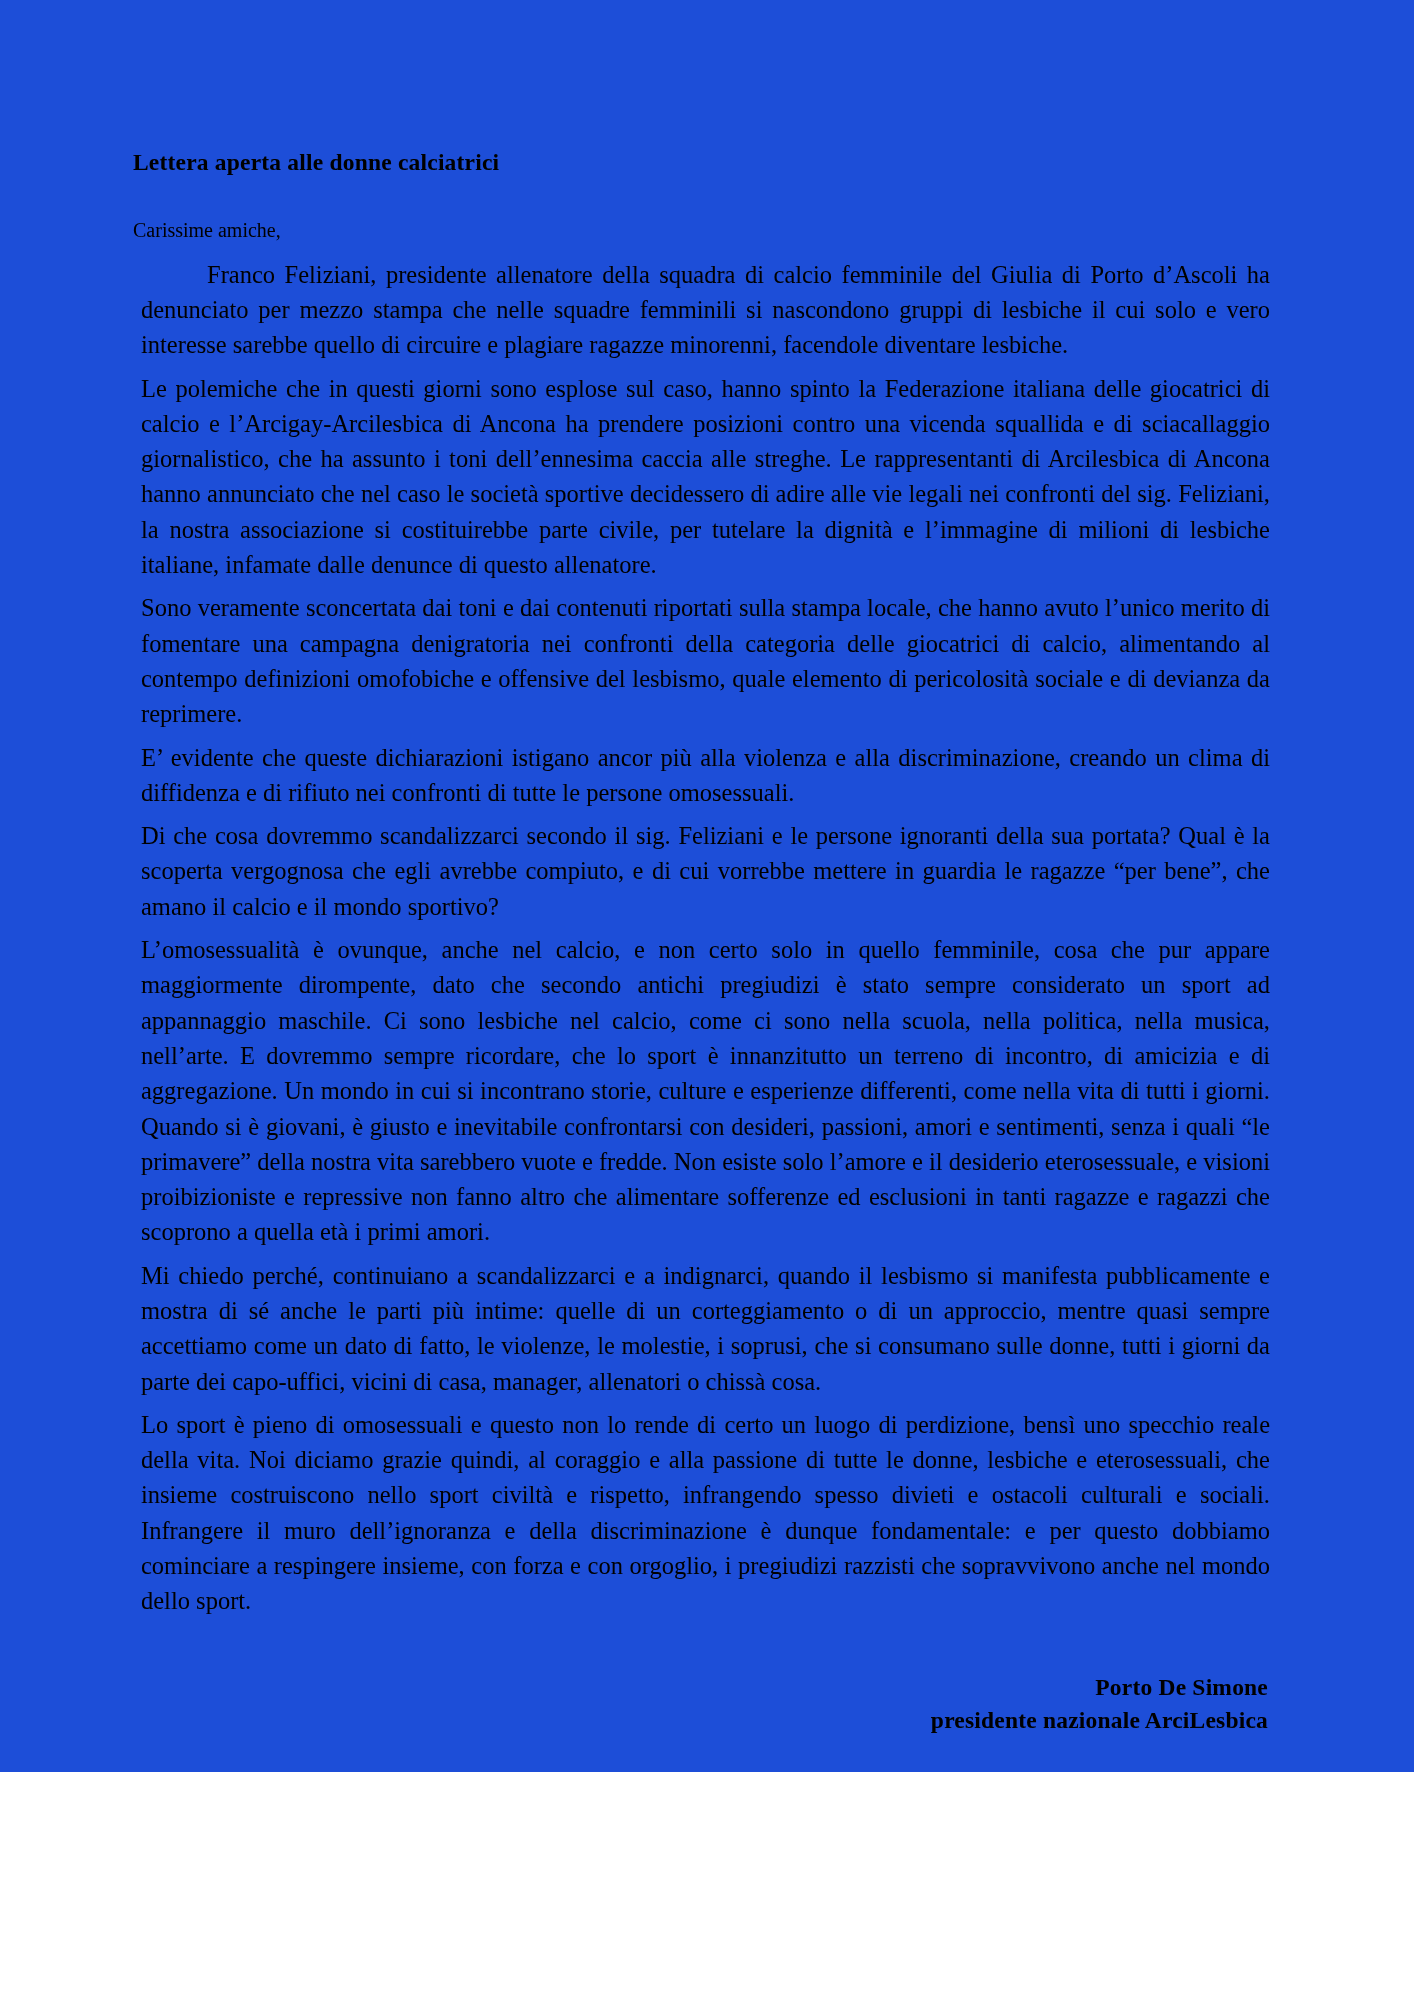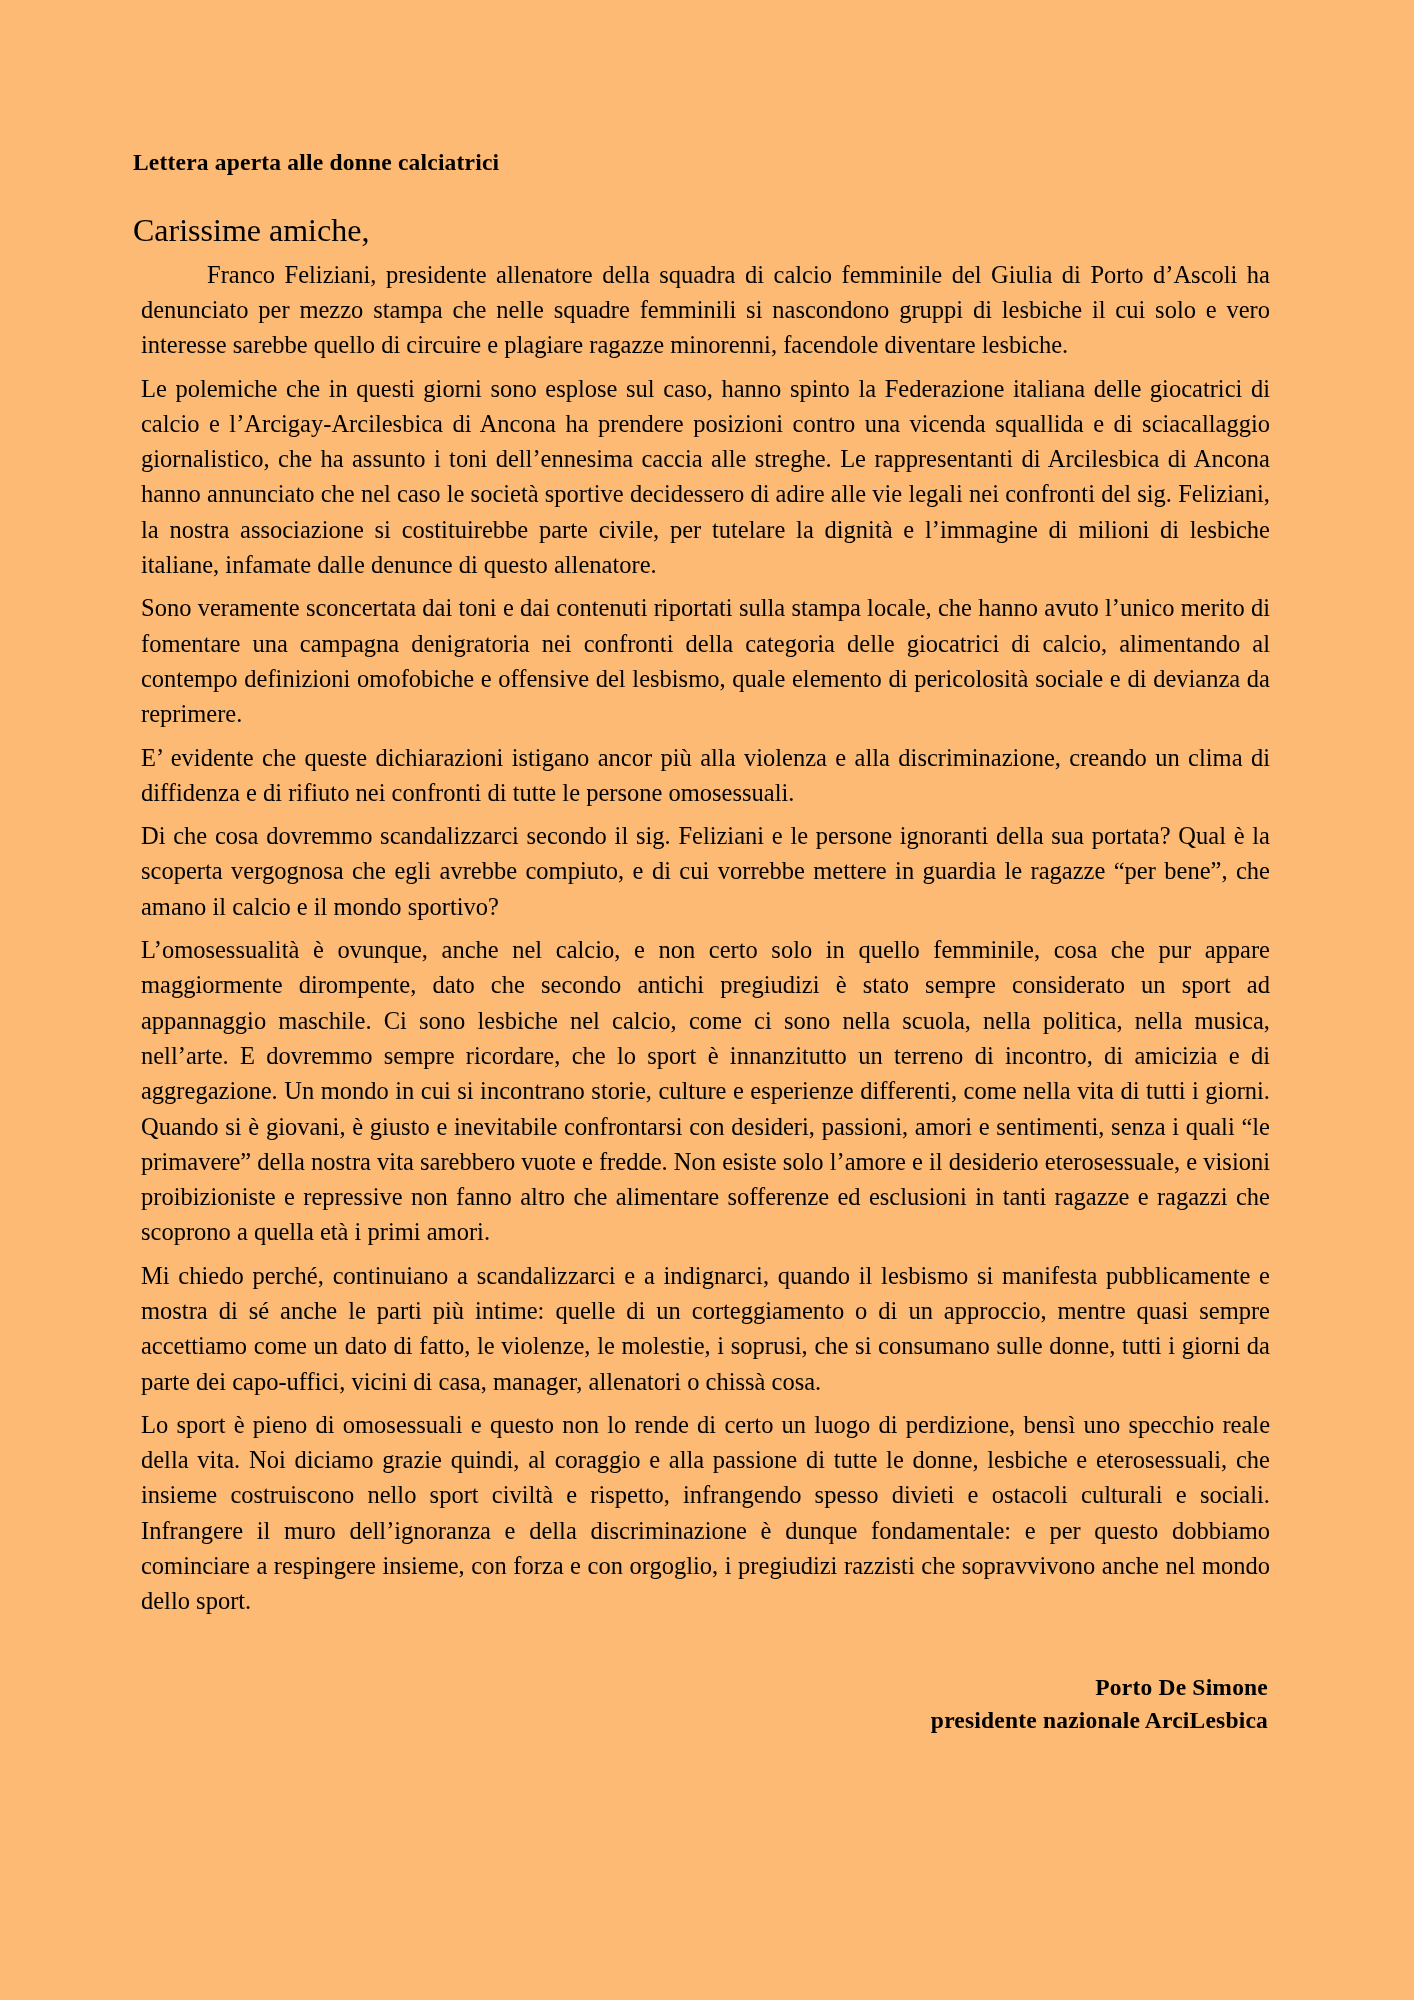--- a/index.html
+++ b/index.html
@@ -10,22 +10,22 @@
   body {
     width: 1414px;
     height: 2000px;
     overflow: hidden;
     font-family: "Liberation Serif", "DejaVu Serif", serif;
     color: #000000;
   }
   .page {
     position: relative;
     width: 1414px;
-    height: 2000px;
-    background: #fdba74;
+    height: 1772px;
+    background: #1d4ed8;
   }
   .content {
     position: absolute;
     left: 133px;
     top: 148px;
     width: 1145px;
   }
   .doc-title {
     font-size: 23.5px;
     font-weight: bold;
@@ -41,21 +41,21 @@
     text-justify: inter-word;
     margin: 8px;
     hyphens: none;
     -webkit-hyphens: none;
   }
   .para .indent-lead {
     display: inline-block;
     width: 66px;
   }
   .salutation {
-    font-size: 32px;
+    font-size: 20px;
     line-height: 35.3px;
     margin: 0;
     text-align: left;
   }
   .sig-block {
     margin-top: 52px;
     text-align: right;
     padding-right: 10px;
   }
   .sig-line {

